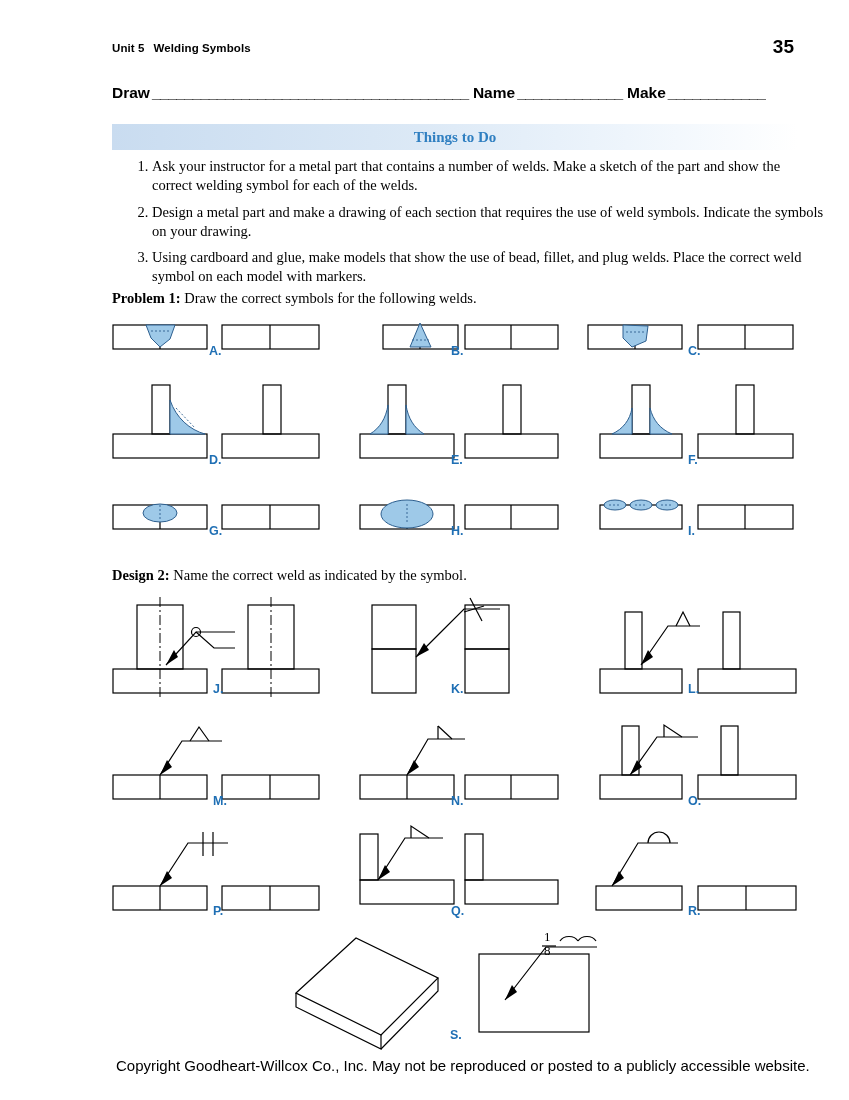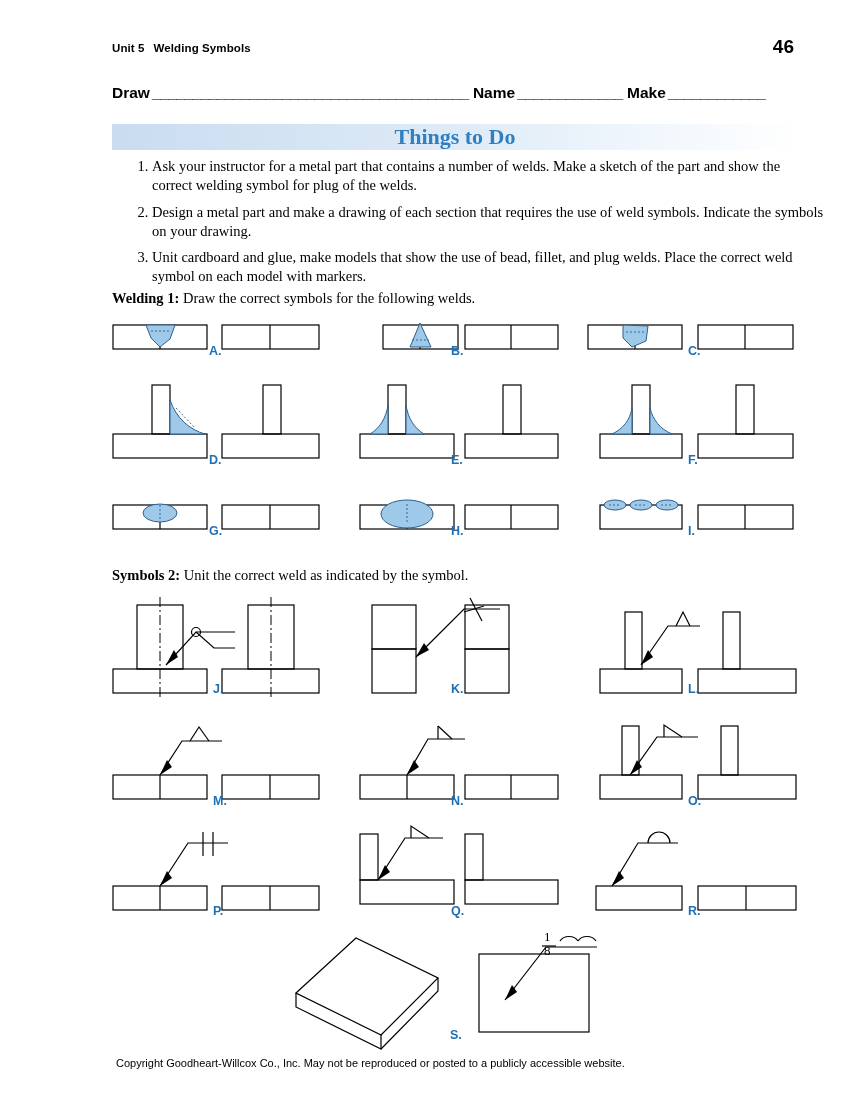--- a/index.html
+++ b/index.html
@@ -57,21 +57,21 @@
     left: 112px;
     top: 124px;
     width: 686px;
     height: 26px;
     background: linear-gradient(to right, #c9dcf0 0%, #dce9f6 45%, #eef5fc 75%, #ffffff 100%);
   }
   .title-bar span {
     display: block;
     text-align: center;
     font-family: "Liberation Serif", serif;
-    font-size: 22px;
+    font-size: 15px;
     font-weight: bold;
     color: #2f7fc1;
     line-height: 26px;
   }
   
   ol.todo {
     position: absolute;
     left: 130px;
     top: 157px;
     width: 672px;
@@ -96,53 +96,53 @@
     font-family: "Liberation Sans", sans-serif;
     font-size: 12.5px;
     font-weight: bold;
     color: #1f6fb4;
   }
   .copyright {
     position: absolute;
     left: 116px;
     top: 1057px;
     font-family: "Liberation Sans", sans-serif;
-    font-size: 11px;
+    font-size: 15px;
   }
   svg { position: absolute; left: 0; top: 0; overflow: visible; }
   .fig { position: absolute; }
 </style>
 </head>
 <body>
 
 <div class="page">
 
   <div class="running-head">
     <span class="unit">Unit 5</span><span>Welding Symbols</span>
   </div>
-  <div class="page-number">46</div>
+  <div class="page-number">35</div>
 
   <div class="name-line">
     <span class="lbl">Draw</span><span class="rule">_______________________________________</span>
     <span class="lbl">Name</span><span class="rule">_____________</span>
     <span class="lbl">Make</span><span class="rule">____________</span>
   </div>
 
   <div class="title-bar">
     <span>Things to Do</span>
   </div>
 
   <ol class="todo">
-    <li>Ask your instructor for a metal part that contains a number of welds. Make a sketch of the part and show the correct welding symbol for plug of the welds.</li>
+    <li>Ask your instructor for a metal part that contains a number of welds. Make a sketch of the part and show the correct welding symbol for each of the welds.</li>
     <li>Design a metal part and make a drawing of each section that requires the use of weld symbols. Indicate the symbols on your drawing.</li>
-    <li>Unit cardboard and glue, make models that show the use of bead, fillet, and plug welds. Place the correct weld symbol on each model with markers.</li>
+    <li>Using cardboard and glue, make models that show the use of bead, fillet, and plug welds. Place the correct weld symbol on each model with markers.</li>
   </ol>
 
   <div class="problem" id="problem1">
-    <b>Welding 1:</b><span> Draw the correct symbols for the following welds.</span>
+    <b>Problem 1:</b><span> Draw the correct symbols for the following welds.</span>
   </div>
 
   <svg class="fig" style="left:0;top:0;width:849px;height:1100px;">
     <g fill="none" stroke="#000" stroke-width="1.2">
 
       <rect x="113" y="325" width="94" height="24"></rect>
       <line x1="160" y1="325" x2="160" y2="349"></line>
       <rect x="222" y="325" width="97" height="24"></rect>
       <line x1="270" y1="325" x2="270" y2="349"></line>
 
@@ -227,21 +227,21 @@
   <div class="fig-label" style="left:451px; top:344px;">B.</div>
   <div class="fig-label" style="left:688px; top:344px;">C.</div>
   <div class="fig-label" style="left:209px; top:453px;">D.</div>
   <div class="fig-label" style="left:451px; top:453px;">E.</div>
   <div class="fig-label" style="left:688px; top:453px;">F.</div>
   <div class="fig-label" style="left:209px; top:524px;">G.</div>
   <div class="fig-label" style="left:451px; top:524px;">H.</div>
   <div class="fig-label" style="left:688px; top:524px;">I.</div>
 
   <div class="problem" id="problem2">
-    <b>Symbols 2:</b><span> Unit the correct weld as indicated by the symbol.</span>
+    <b>Design 2:</b><span> Name the correct weld as indicated by the symbol.</span>
   </div>
 
   <svg class="fig" style="left:0;top:0;width:849px;height:1100px;">
     <g fill="none" stroke="#000" stroke-width="1.2">
 
       <rect x="113" y="669" width="94" height="24"></rect>
       <rect x="137" y="605" width="46" height="64"></rect>
       <rect x="222" y="669" width="97" height="24"></rect>
       <rect x="248" y="605" width="46" height="64"></rect>
 

